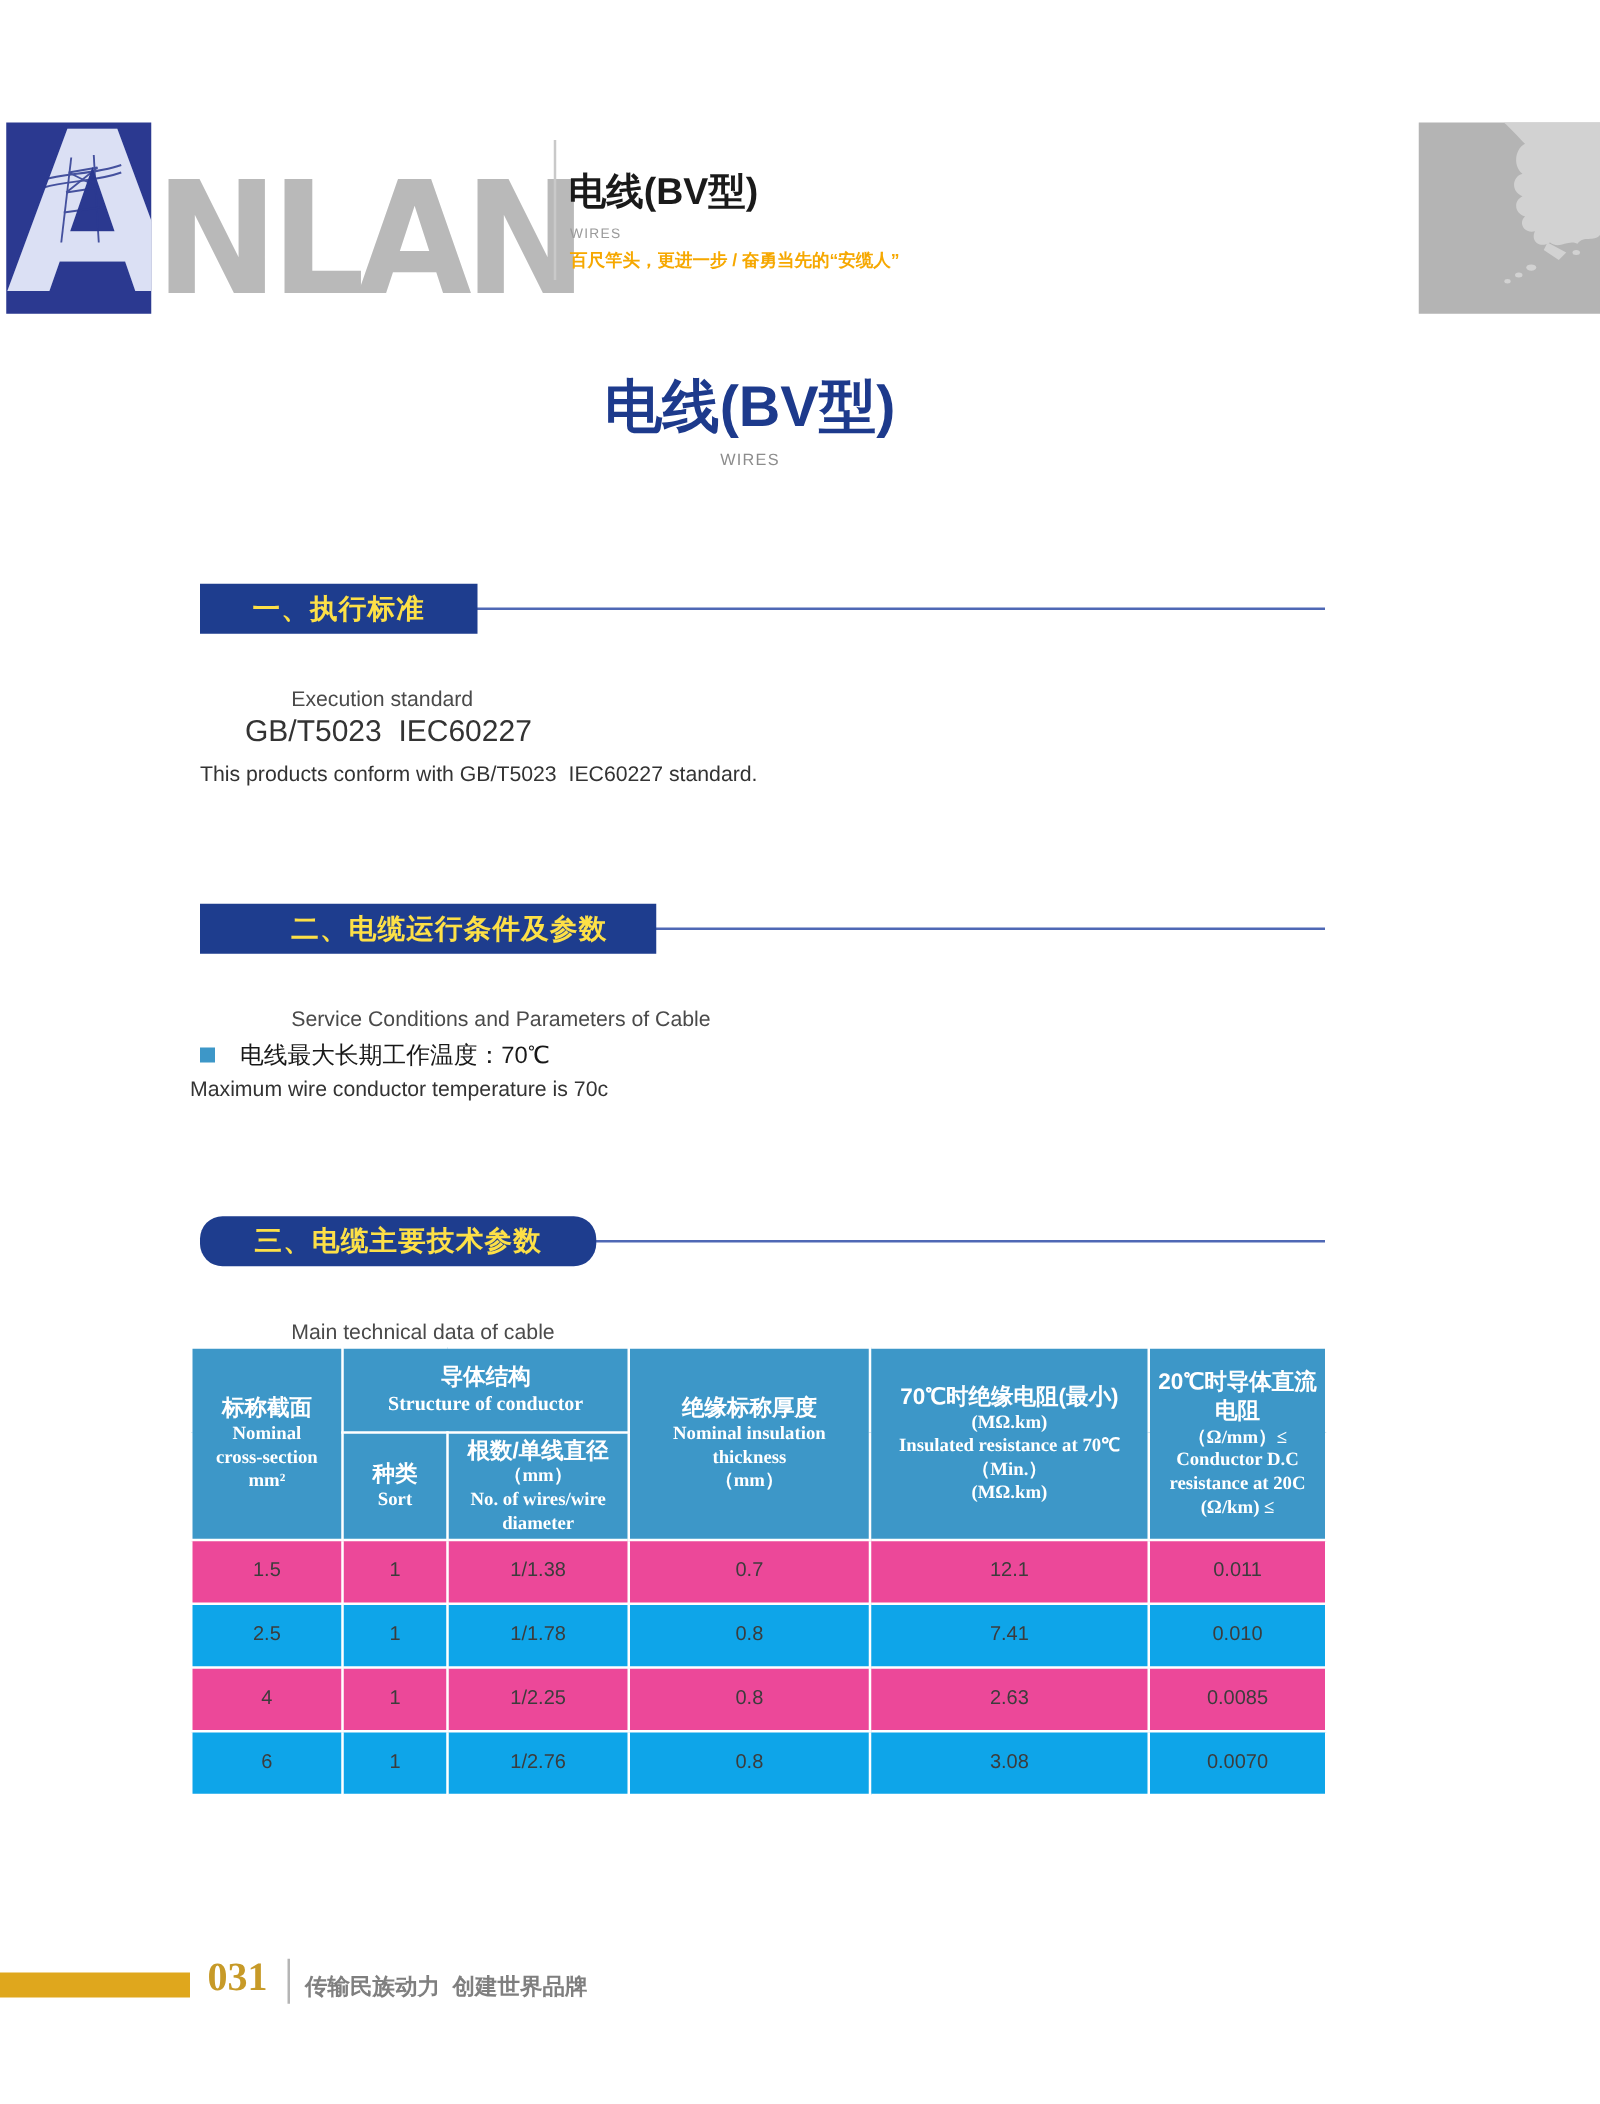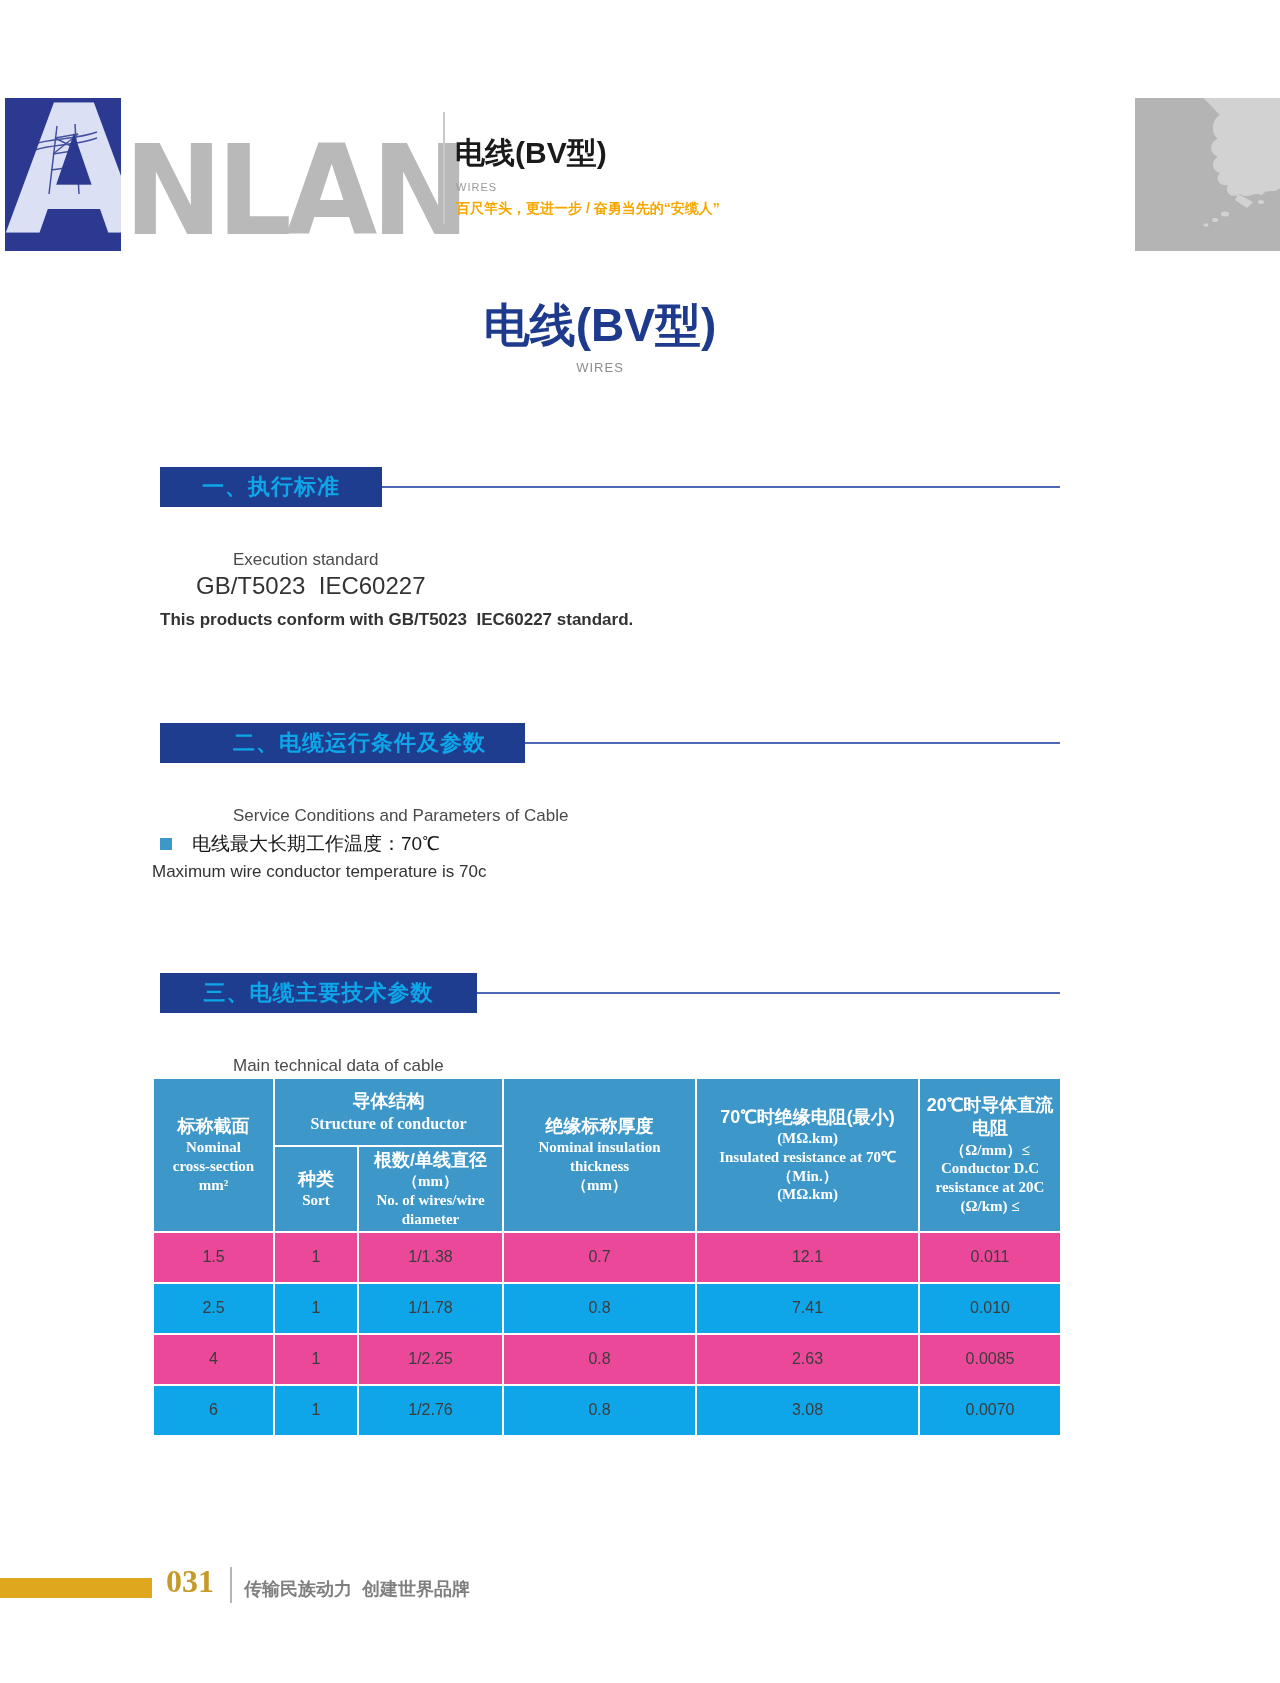--- a/index.html
+++ b/index.html
@@ -25,21 +25,21 @@
   .map-box { position:absolute; left:1135px; top:98px; width:145px; height:153px; background:#b4b4b4; }
 
   
   .main-title { position:absolute; left:0; top:295px; width:1200px; text-align:center;
                 font-size:46px; font-weight:bold; color:#1d3a8c; }
   .main-title-en { position:absolute; left:0; top:360px; width:1200px; text-align:center;
                    font-size:13px; color:#8c8c8c; letter-spacing:1px; }
 
   
   .sec-rule { position:absolute; height:2px; background:#4f68b5; }
-  .sec-box { position:absolute; height:40px; background:#1e3d8e; color:#0ea5e9;
+  .sec-box { position:absolute; height:40px; background:#1e3d8e; color:#fde047;
              font-size:22px; font-weight:bold; line-height:40px; text-align:center;
              letter-spacing:1px; }
   .sec-sub { position:absolute; font-size:17px; color:#4a4a4a; white-space:pre;margin-top:35px; }
   .bodyline { position:absolute; font-size:17px; color:#333; white-space:pre; }
   .bullet-sq { position:absolute; width:12px; height:12px; background:#3d97c8; }
   .bullet-cn { position:absolute; font-size:19px; color:#181818; }
 
   
   .tbl-wrap { position:absolute; left:152px; top:1077px; width:908px; }
   table.tech { border-collapse:collapse; table-layout:fixed; width:908px; }
@@ -101,31 +101,31 @@
     </svg>
   </div>
 
   <div class="main-title">电线(BV型)</div>
   <div class="main-title-en">WIRES</div>
 
   <div class="sec-rule" style="left:380px; top:486px; width:680px;"></div>
   <div class="sec-box" style="left:160px; top:467px; width:222px;">一、执行标准</div>
   <div class="sec-sub" style="left:233px; top:515px;">Execution standard</div>
   <div class="bodyline" style="left:196px; top:572px; font-size:24px;">GB/T5023  IEC60227</div>
-  <div class="bodyline" style="left:160px; top:610px;font-weight:bold;">This products conform with GB/T5023  IEC60227 standard.</div>
+  <div class="bodyline" style="left:160px; top:610px;">This products conform with GB/T5023  IEC60227 standard.</div>
 
   <div class="sec-rule" style="left:475px; top:742px; width:585px;"></div>
   <div class="sec-box" style="left:160px; top:723px; width:365px;padding-left:34px;">二、电缆运行条件及参数</div>
   <div class="sec-sub" style="left:233px; top:771px;">Service Conditions and Parameters of Cable</div>
   <div class="bullet-sq" style="left:160px; top:838px;"></div>
   <div class="bullet-cn" style="left:192px; top:831px;">电线最大长期工作温度：70℃</div>
   <div class="bodyline" style="left:152px; top:862px;">Maximum wire conductor temperature is 70c</div>
 
   <div class="sec-rule" style="left:475px; top:992px; width:585px;"></div>
-  <div class="sec-box" style="left:160px; top:973px; width:317px;">三、电缆主要技术参数</div>
+  <div class="sec-box" style="left:160px; top:973px; width:317px;border-radius:18px;">三、电缆主要技术参数</div>
   <div class="sec-sub" style="left:233px; top:1021px;">Main technical data of cable</div>
 
   <div class="tbl-wrap">
     <table class="tech">
       <colgroup>
         <col style="width:121px">
           <col style="width:84px">
           <col style="width:145px">
         <col style="width:193px">
           <col style="width:223px">

